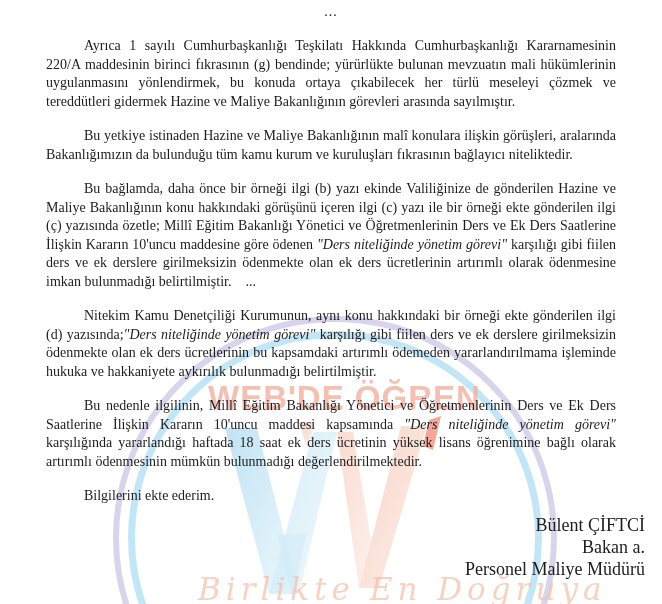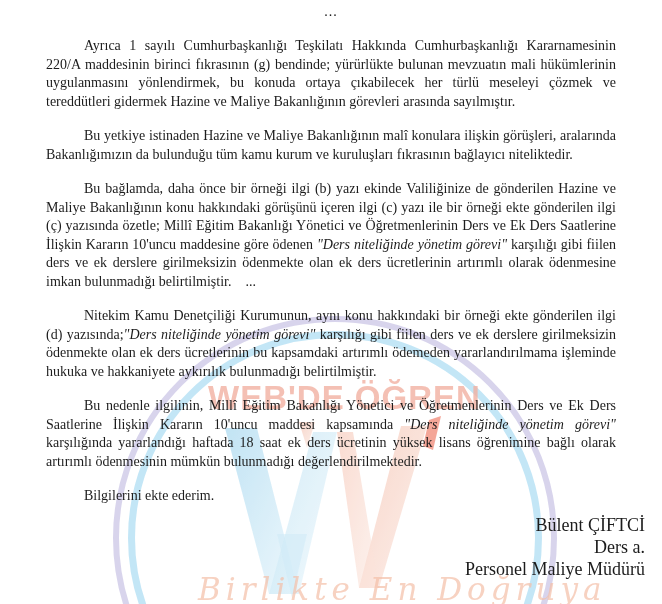--- a/index.html
+++ b/index.html
@@ -74,15 +74,15 @@
 <p class="para"><span>Ayrıca 1 sayılı Cumhurbaşkanlığı Teşkilatı Hakkında Cumhurbaşkanlığı Kararnamesinin 220/A maddesinin birinci fıkrasının (g) bendinde; yürürlükte bulunan mevzuatın mali hükümlerinin uygulanmasını yönlendirmek, bu konuda ortaya çıkabilecek her türlü meseleyi çözmek ve tereddütleri gidermek Hazine ve Maliye Bakanlığının görevleri arasında sayılmıştır.</span></p>
     <p class="para"><span>Bu yetkiye istinaden Hazine ve Maliye Bakanlığının malî konulara ilişkin görüşleri, aralarında Bakanlığımızın da bulunduğu tüm kamu kurum ve kuruluşları fıkrasının bağlayıcı niteliktedir.</span></p>
     <p class="para"><span>Bu bağlamda, daha önce bir örneği ilgi (b) yazı ekinde Valiliğinize de gönderilen Hazine ve Maliye Bakanlığının konu hakkındaki görüşünü içeren ilgi (c) yazı ile bir örneği ekte gönderilen ilgi (ç) yazısında özetle; Millî Eğitim Bakanlığı Yönetici ve Öğretmenlerinin Ders ve Ek Ders Saatlerine İlişkin Kararın 10'uncu maddesine göre ödenen </span><span class="it">"Ders niteliğinde yönetim görevi"</span><span> karşılığı gibi fiilen ders ve ek derslere girilmeksizin ödenmekte olan ek ders ücretlerinin artırımlı olarak ödenmesine imkan bulunmadığı belirtilmiştir.&nbsp;&nbsp;&nbsp;&nbsp;...</span></p>
     <p class="para"><span>Nitekim Kamu Denetçiliği Kurumunun, aynı konu hakkındaki bir örneği ekte gönderilen ilgi (d) yazısında;</span><span class="it">"Ders niteliğinde yönetim görevi"</span><span> karşılığı gibi fiilen ders ve ek derslere girilmeksizin ödenmekte olan ek ders ücretlerinin bu kapsamdaki artırımlı ödemeden yararlandırılmama işleminde hukuka ve hakkaniyete aykırılık bulunmadığı belirtilmiştir.</span></p>
     <p class="para"><span>Bu nedenle ilgilinin, Millî Eğitim Bakanlığı Yönetici ve Öğretmenlerinin Ders ve Ek Ders Saatlerine İlişkin Kararın 10'uncu maddesi kapsamında </span><span class="it">"Ders niteliğinde yönetim görevi"</span><span> karşılığında yararlandığı haftada 18 saat ek ders ücretinin yüksek lisans öğrenimine bağlı olarak artırımlı ödenmesinin mümkün bulunmadığı değerlendirilmektedir.</span></p>
     <p class="para"><span>Bilgilerini ekte ederim.</span></p>
   </div>
 
 <div class="signature">
   <div>Bülent ÇİFTCİ</div>
-  <div>Ders a.</div>
+  <div>Bakan a.</div>
   <div>Personel Maliye Müdürü</div>
 </div>
 
 </body></html>

